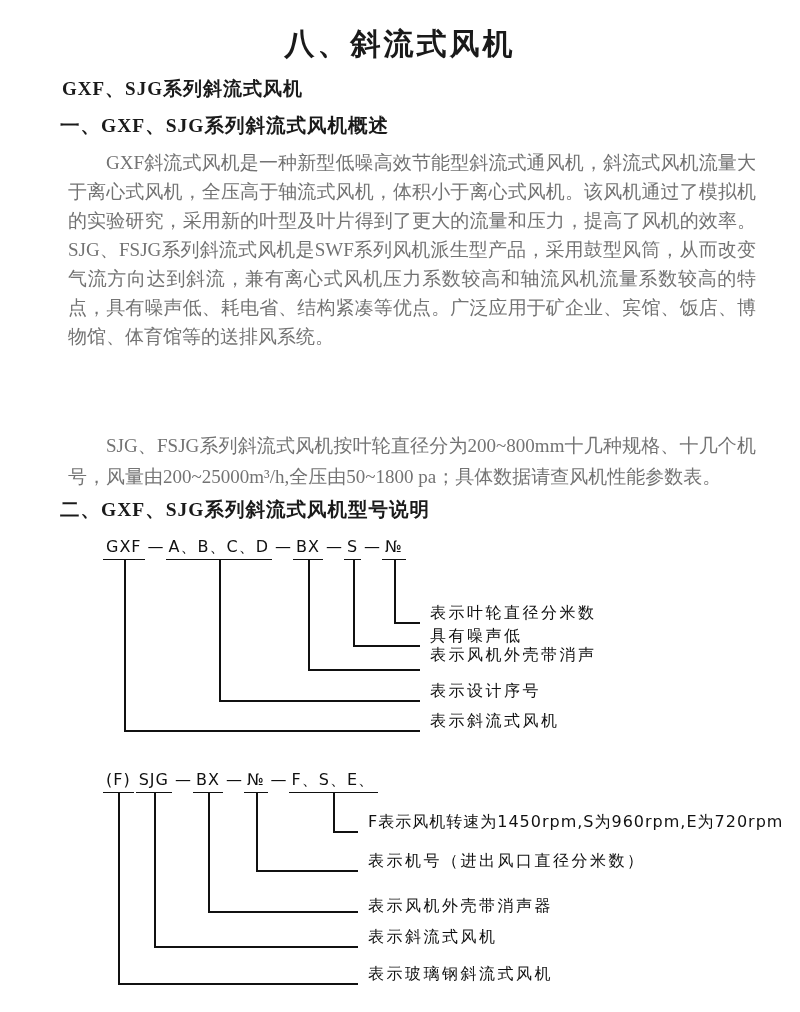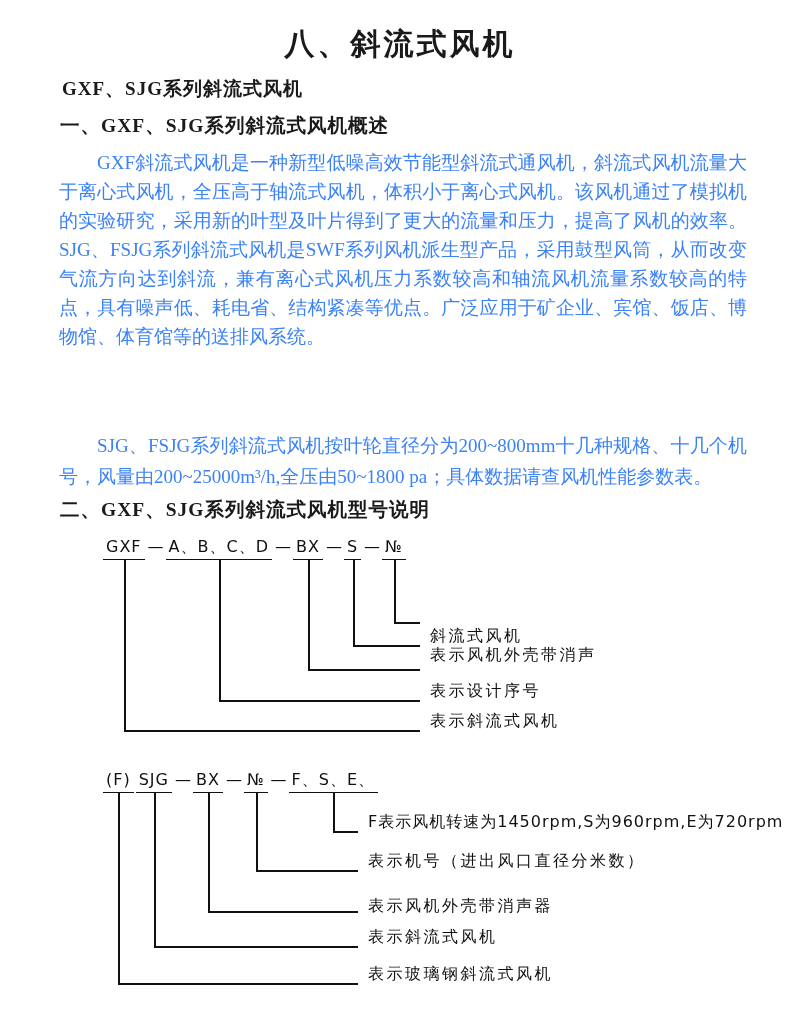--- a/index.html
+++ b/index.html
@@ -27,25 +27,25 @@
     letter-spacing: 1px;
   }
   .sec-heading {
     left: 60px;
     font-size: 19.5px; font-weight: bold;
     letter-spacing: 1px;
   }
   .h-sec1 { top: 112px; }
   .h-sec2 { top: 496px; }
   .body-para {
-    left: 59px; width: 688px;
+    left: 68px; width: 688px;
     font-size: 19px;
     text-align: justify;
     text-indent: 2em;
-    color: #3b82f6;
+    color: #737373;
   }
   .para1 { top: 148px; line-height: 29px; }
   .para2 { top: 343px; line-height: 31px; }
   .para3 { top: 430px; line-height: 31px; }
   .diagram {
     left: 0; width: 800px;
     font-family: "DejaVu Sans", "Liberation Sans", sans-serif;
   }
   .diagram1 { top: 535px; height: 210px; }
   .diagram2 { top: 768px; height: 238px; }
@@ -88,21 +88,22 @@
 
 
   <div class="abs body-para para3">SJG、FSJG系列斜流式风机按叶轮直径分为200~800mm十几种规格、十几个机号，风量由200~25000m³/h,全压由50~1800 pa；具体数据请查风机性能参数表。</div>
 
   <div class="abs sec-heading h-sec2">二、GXF、SJG系列斜流式风机型号说明</div>
 
   <div class="abs diagram diagram1">
     <div class="model-code">
       <span class="seg">GXF</span><span class="dash">—</span><span class="seg">A、B、C、D</span><span class="dash">—</span><span class="seg">BX</span><span class="dash">—</span><span class="seg">S</span><span class="dash">—</span><span class="seg">№</span>
     </div>
-    <div class="dlabel" style="left:430px; top:91px">斜流式风机</div>
+    <div class="dlabel" style="left:430px; top:68px">表示叶轮直径分米数</div>
+    <div class="dlabel" style="left:430px; top:91px">具有噪声低</div>
     <div class="dlabel" style="left:430px; top:110px">表示风机外壳带消声</div>
     <div class="dlabel" style="left:430px; top:146px">表示设计序号</div>
     <div class="dlabel" style="left:430px; top:176px">表示斜流式风机</div>
   <div class="cline" style="left: 124px; top: 24px; width: 1.5px; height: 171px;"></div>
       <div class="cline" style="left: 124px; top: 195px; width: 296px; height: 1.5px;"></div>
       <div class="cline" style="left: 219px; top: 24px; width: 1.5px; height: 141px;"></div>
       <div class="cline" style="left: 219px; top: 165px; width: 201px; height: 1.5px;"></div>
       <div class="cline" style="left: 308px; top: 24px; width: 1.5px; height: 110px;"></div>
       <div class="cline" style="left: 308px; top: 134px; width: 112px; height: 1.5px;"></div>
       <div class="cline" style="left: 353px; top: 24px; width: 1.5px; height: 86px;"></div>

